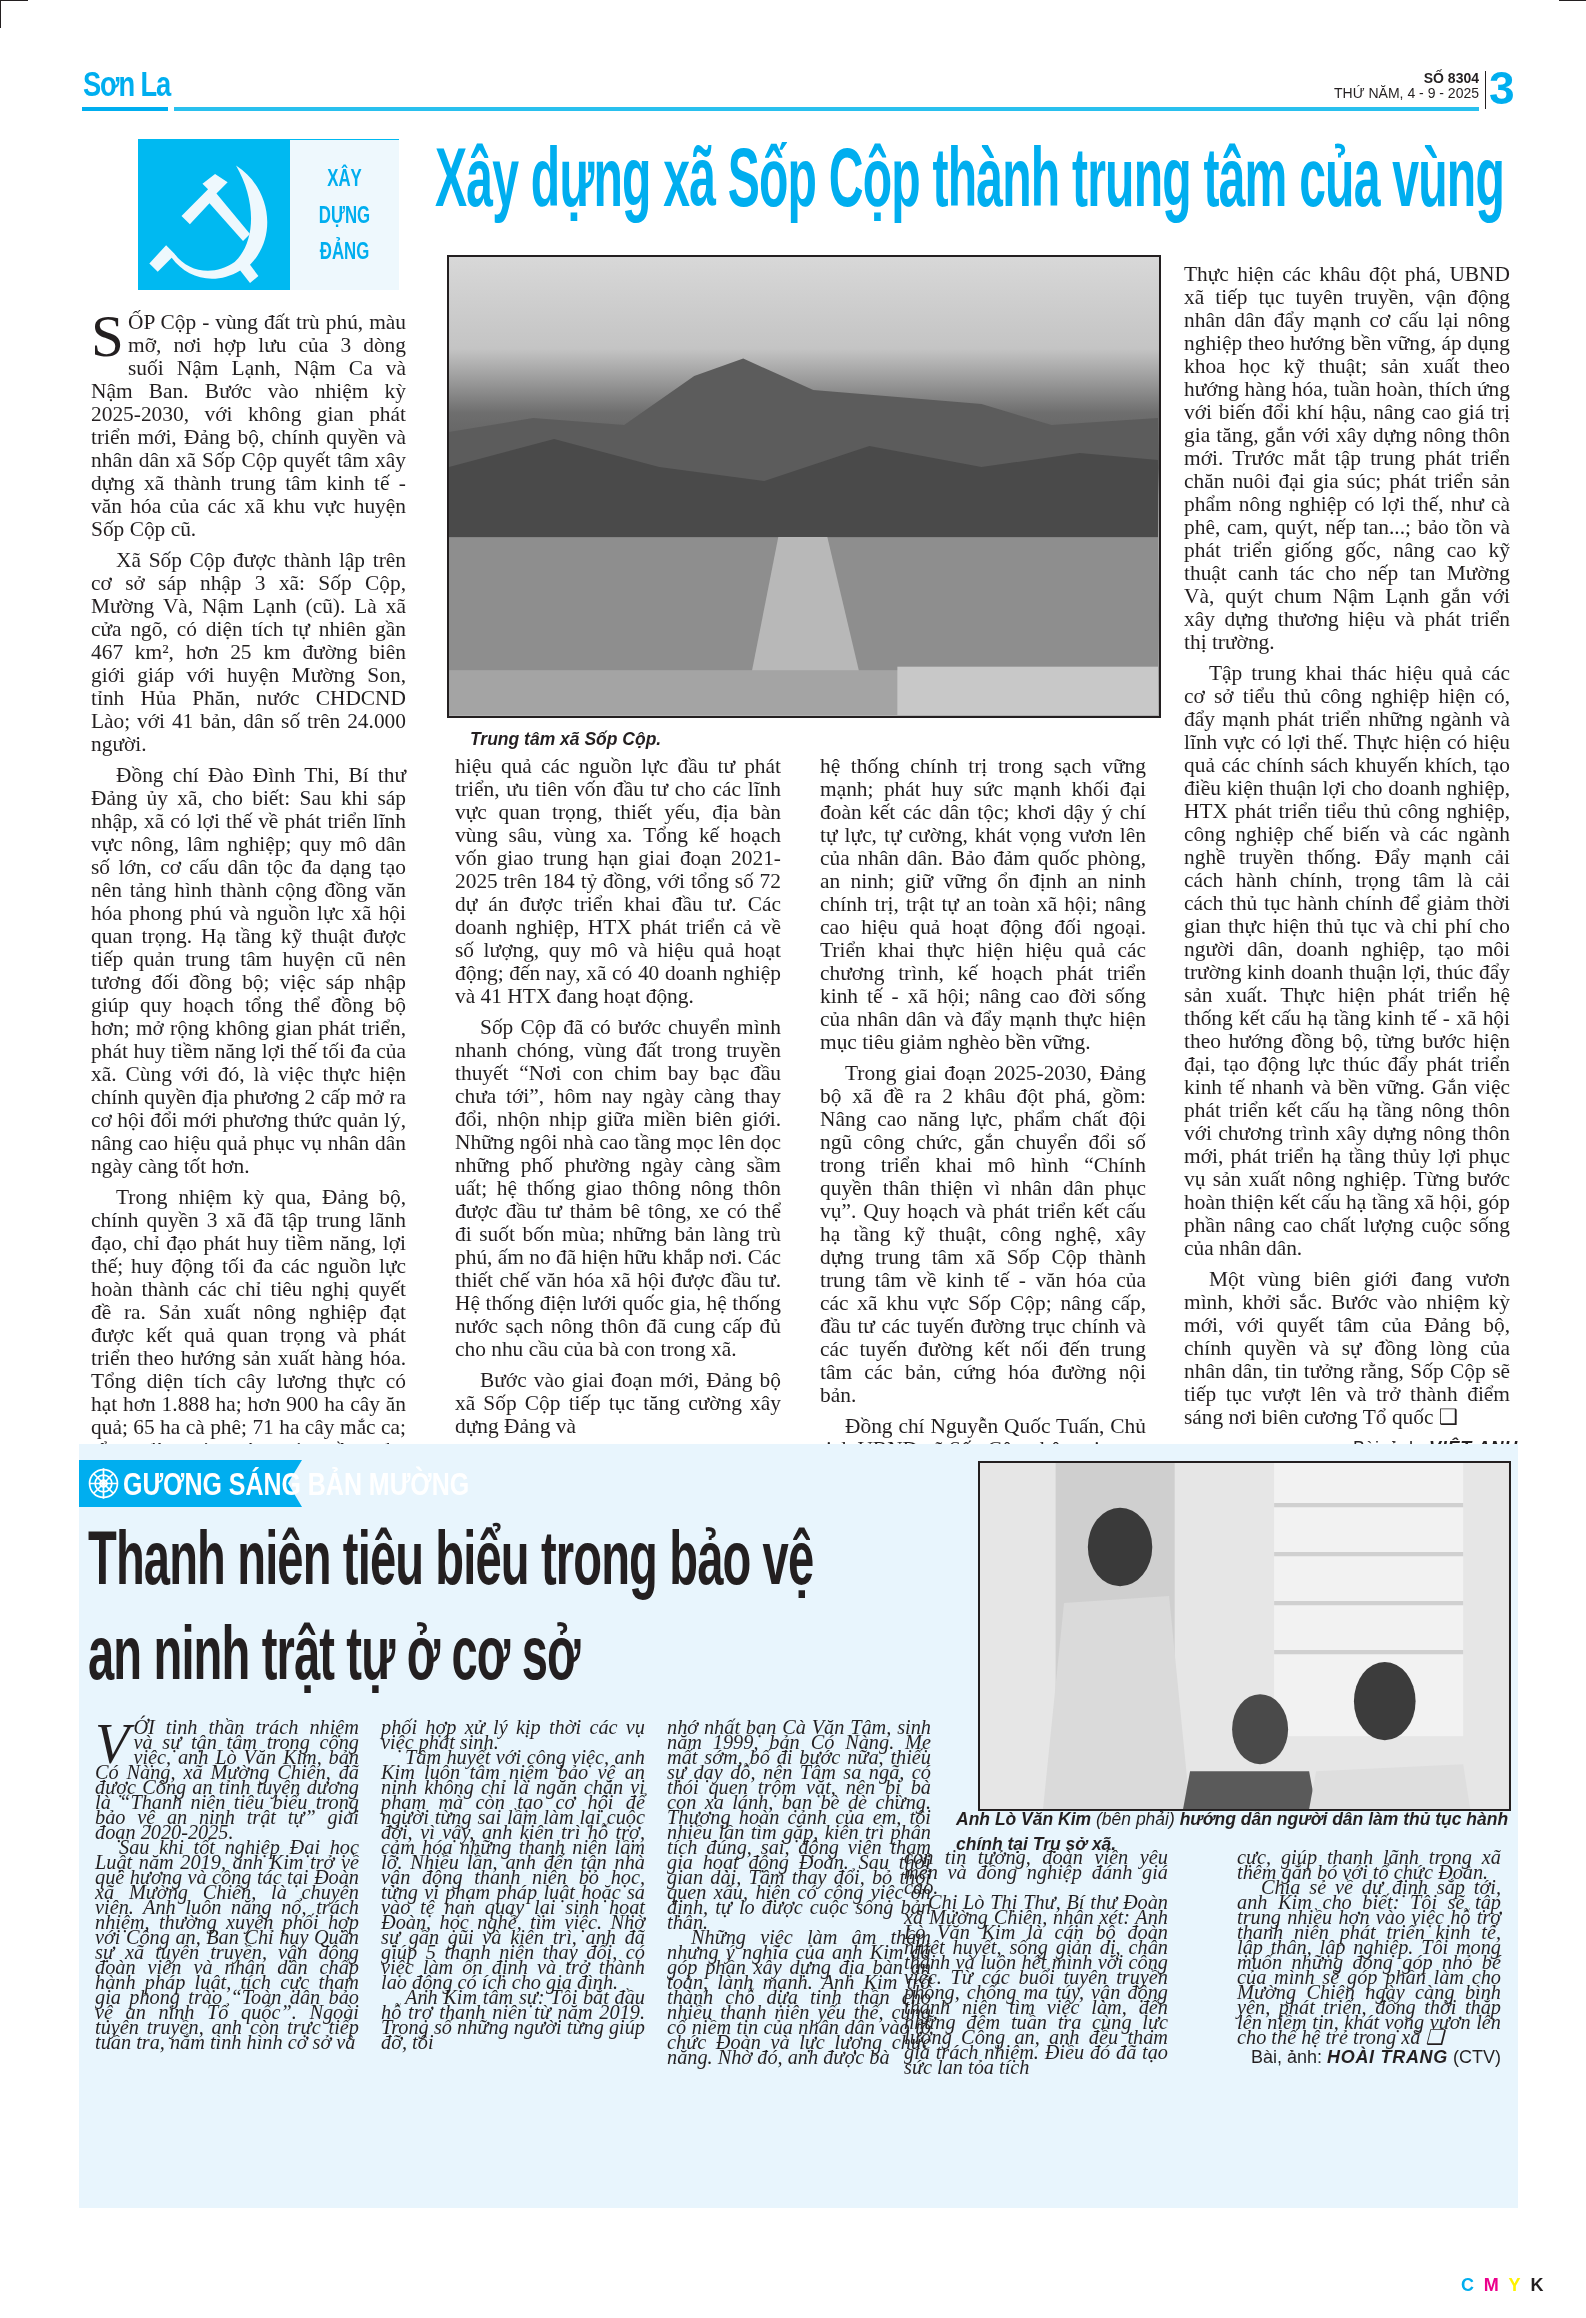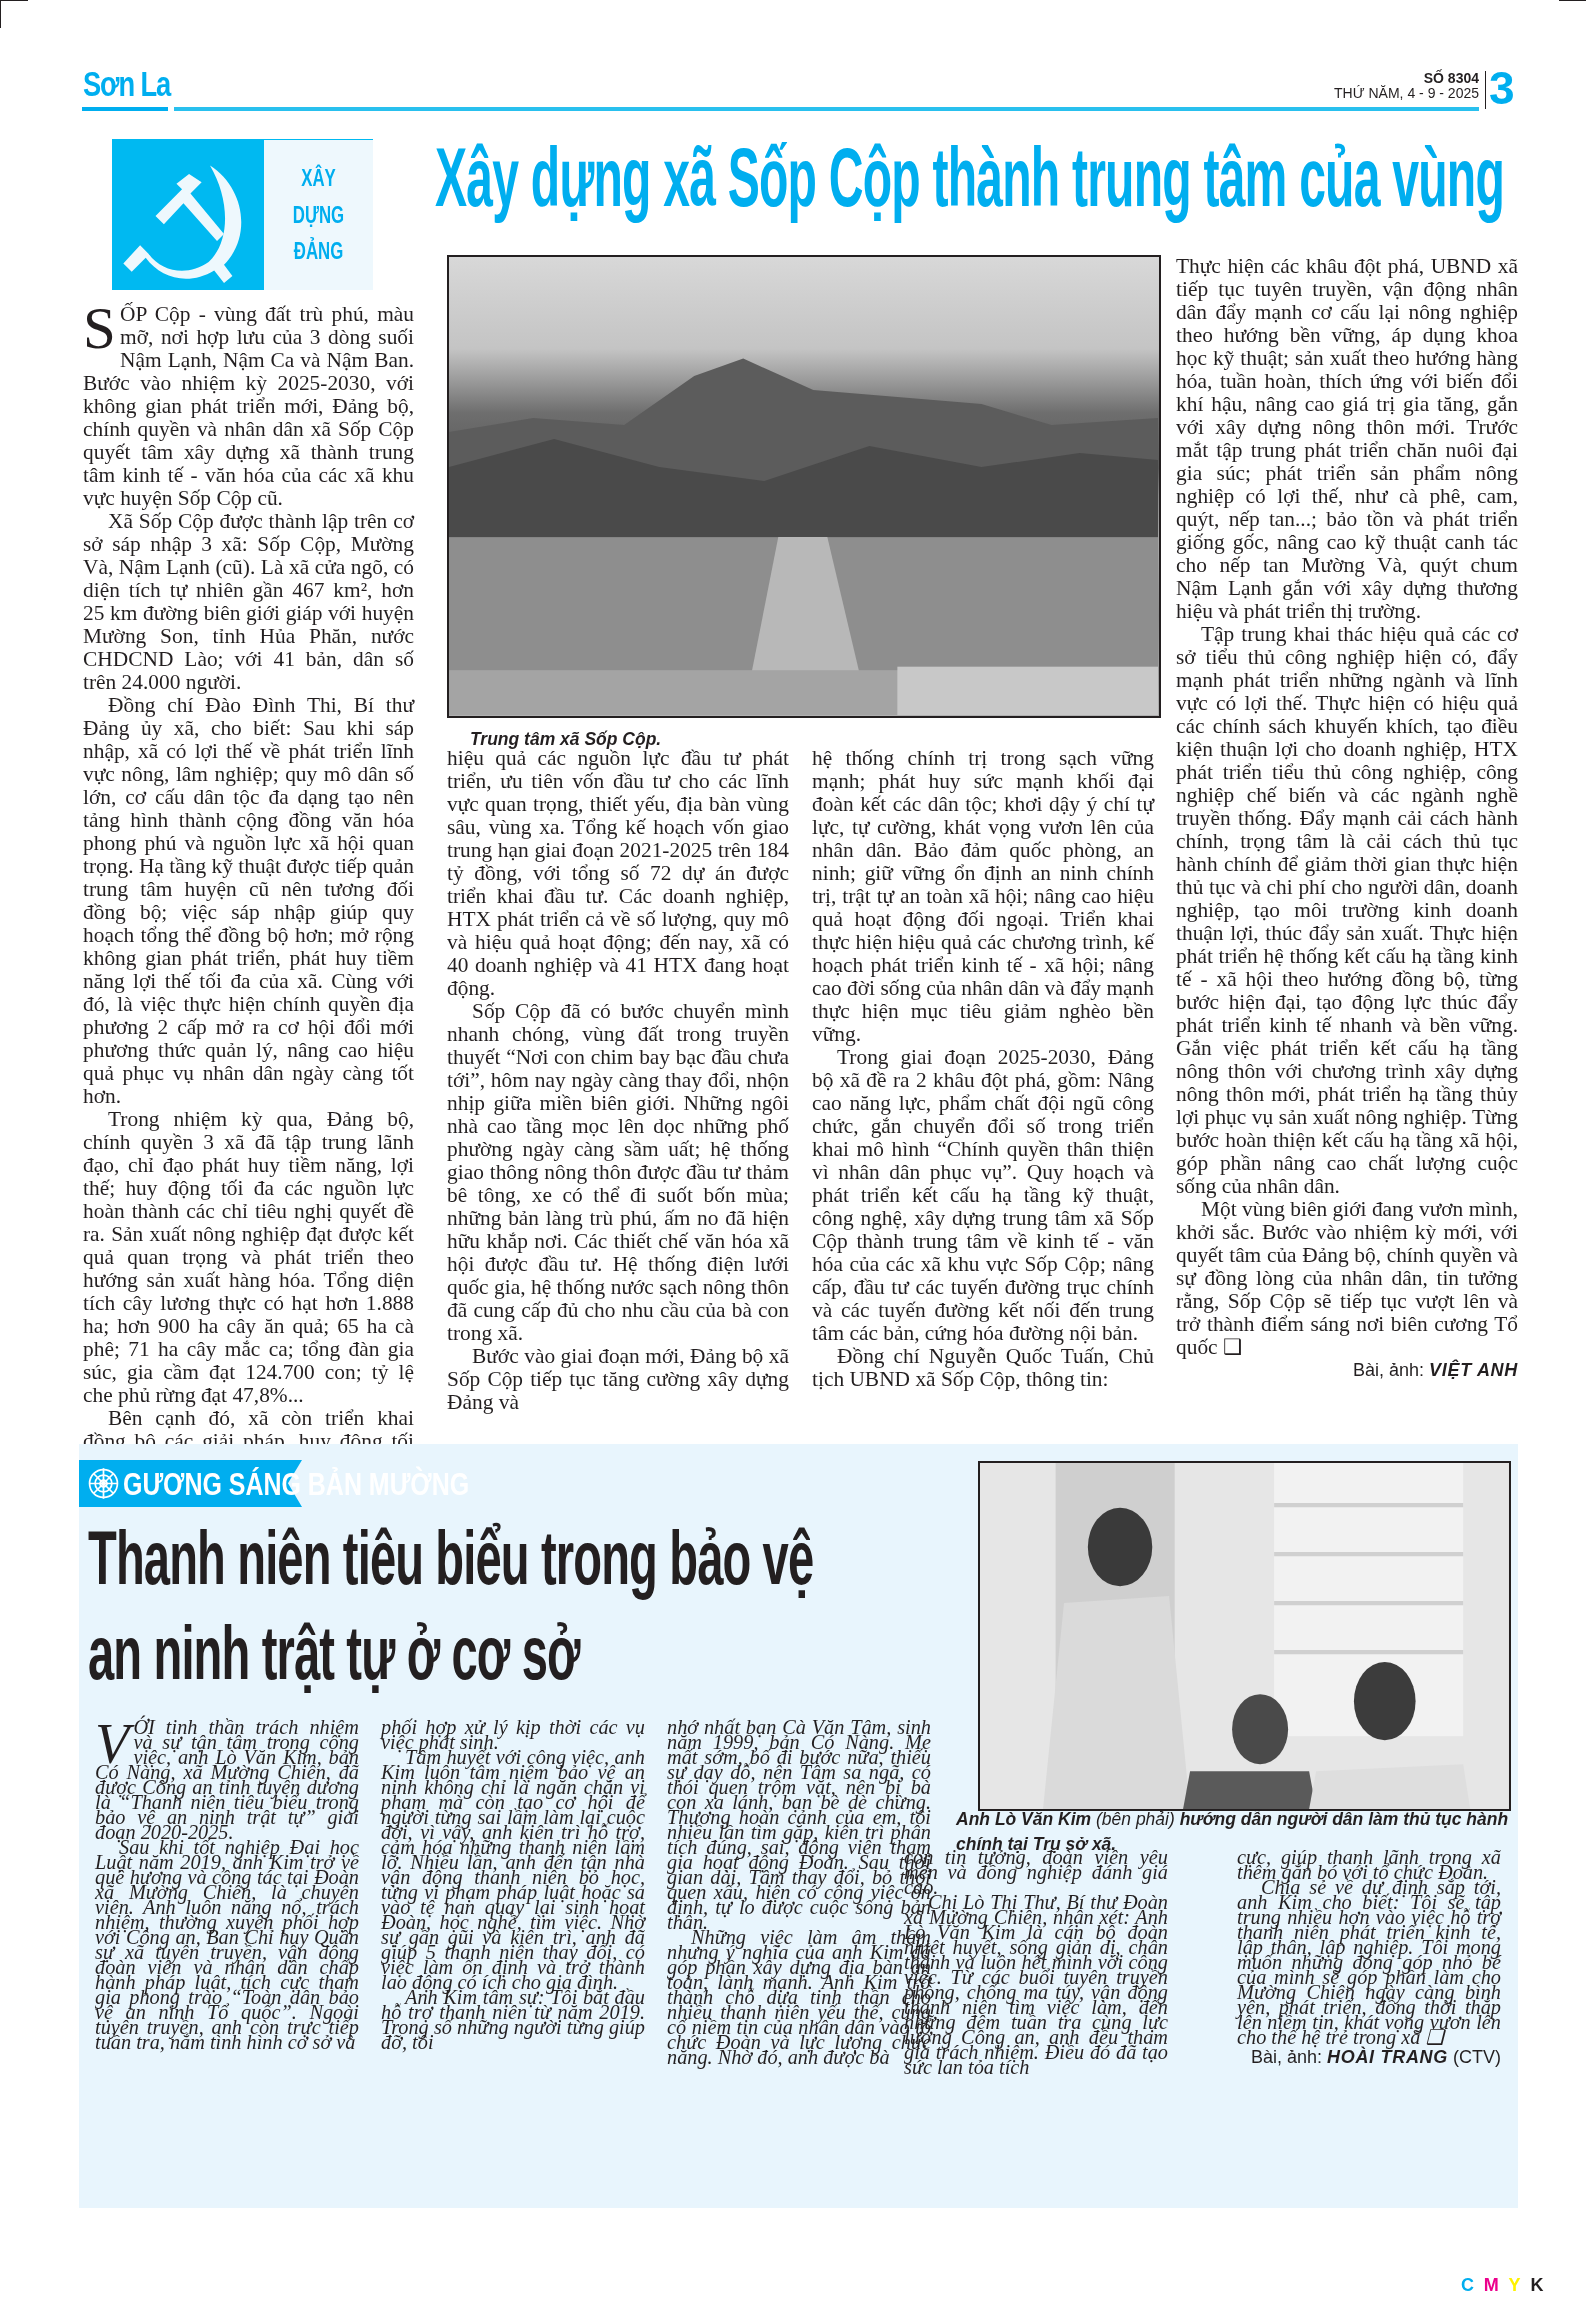--- a/index.html
+++ b/index.html
@@ -8,29 +8,29 @@
   
   .masthead{left:83px;top:64px;font-family:"Liberation Sans","DejaVu Sans",sans-serif;font-weight:bold;font-size:35px;color:#00aeef;letter-spacing:-1.4px;transform:scaleX(0.78);transform-origin:left top;line-height:39px;}
   .rule-short{left:82px;top:107px;width:86px;height:4.2px;background:#00aeef;}
   .rule-long{left:174px;top:107px;width:1305px;height:4.2px;background:#29c0ee;}
   .issue{right:108px;top:71px;text-align:right;font-family:"Liberation Sans","DejaVu Sans",sans-serif;line-height:15.4px;}
   .issue .num{font-weight:bold;font-size:14px;}
   .issue .date{font-size:14px;margin-left:32px;}
   .issue-div{left:1485px;top:71px;width:1.4px;height:38px;background:#231f20;}
   .page-no{left:1489px;top:64px;font-family:"Liberation Sans","DejaVu Sans",sans-serif;font-weight:bold;font-size:46px;color:#00aeef;line-height:49px;}
   
-  .logo{left:112px;top:139px;width:261px;height:151px;}
+  .logo{left:138px;top:139px;width:261px;height:151px;}
   .logo .blue{position:absolute;left:0;top:0;width:152px;height:151px;background:#00b9f1;}
   .logo .pale{position:absolute;left:152px;top:0;width:109px;height:151px;background:#eef8fd;border-top:1.4px solid #00b9f1;box-sizing:border-box;}
   .logo .lbl{position:absolute;left:152px;width:109px;text-align:center;font-family:"Liberation Sans","DejaVu Sans",sans-serif;font-weight:bold;color:#00aeef;font-size:24px;line-height:28px;transform:scaleX(0.7);}
   
   .headline{left:435px;top:132px;font-family:"Liberation Sans","DejaVu Sans",sans-serif;font-weight:bold;color:#00aeef;font-size:83px;line-height:91px;white-space:nowrap;transform:scaleX(0.58);transform-origin:left top;letter-spacing:-1.4px;}
   
   .col{font-size:21.4px;line-height:23px;text-align:justify;hyphens:auto;}
-  .col p{margin:0;text-indent:25px;}
+  .col p{margin:8px;text-indent:25px;}
   .col p.noind{text-indent:0;}
   .drop{float:left;font-size:59px;line-height:45px;margin:2.8px 4.2px 0 0;font-weight:normal;}
   .photo{border:2.1px solid #231f20;box-sizing:border-box;overflow:hidden;}
   .caption{font-family:"Liberation Sans","DejaVu Sans",sans-serif;font-style:italic;font-weight:bold;font-size:17.5px;}
   .byline{font-family:"Liberation Sans","DejaVu Sans",sans-serif;font-size:18px;text-align:right;}
   .byline b{letter-spacing:0.7px;font-style:italic;}
   
   .box{left:79px;top:1444px;width:1439px;height:764px;background:#e8f5fd;}
   .kicker{left:79px;top:1460px;width:223px;height:47px;}
   .kicker-text{left:123px;top:1464px;font-family:"Liberation Sans","DejaVu Sans",sans-serif;font-weight:bold;color:#fff;font-size:32px;line-height:41px;transform:scaleX(0.78);transform-origin:left top;white-space:nowrap;}

